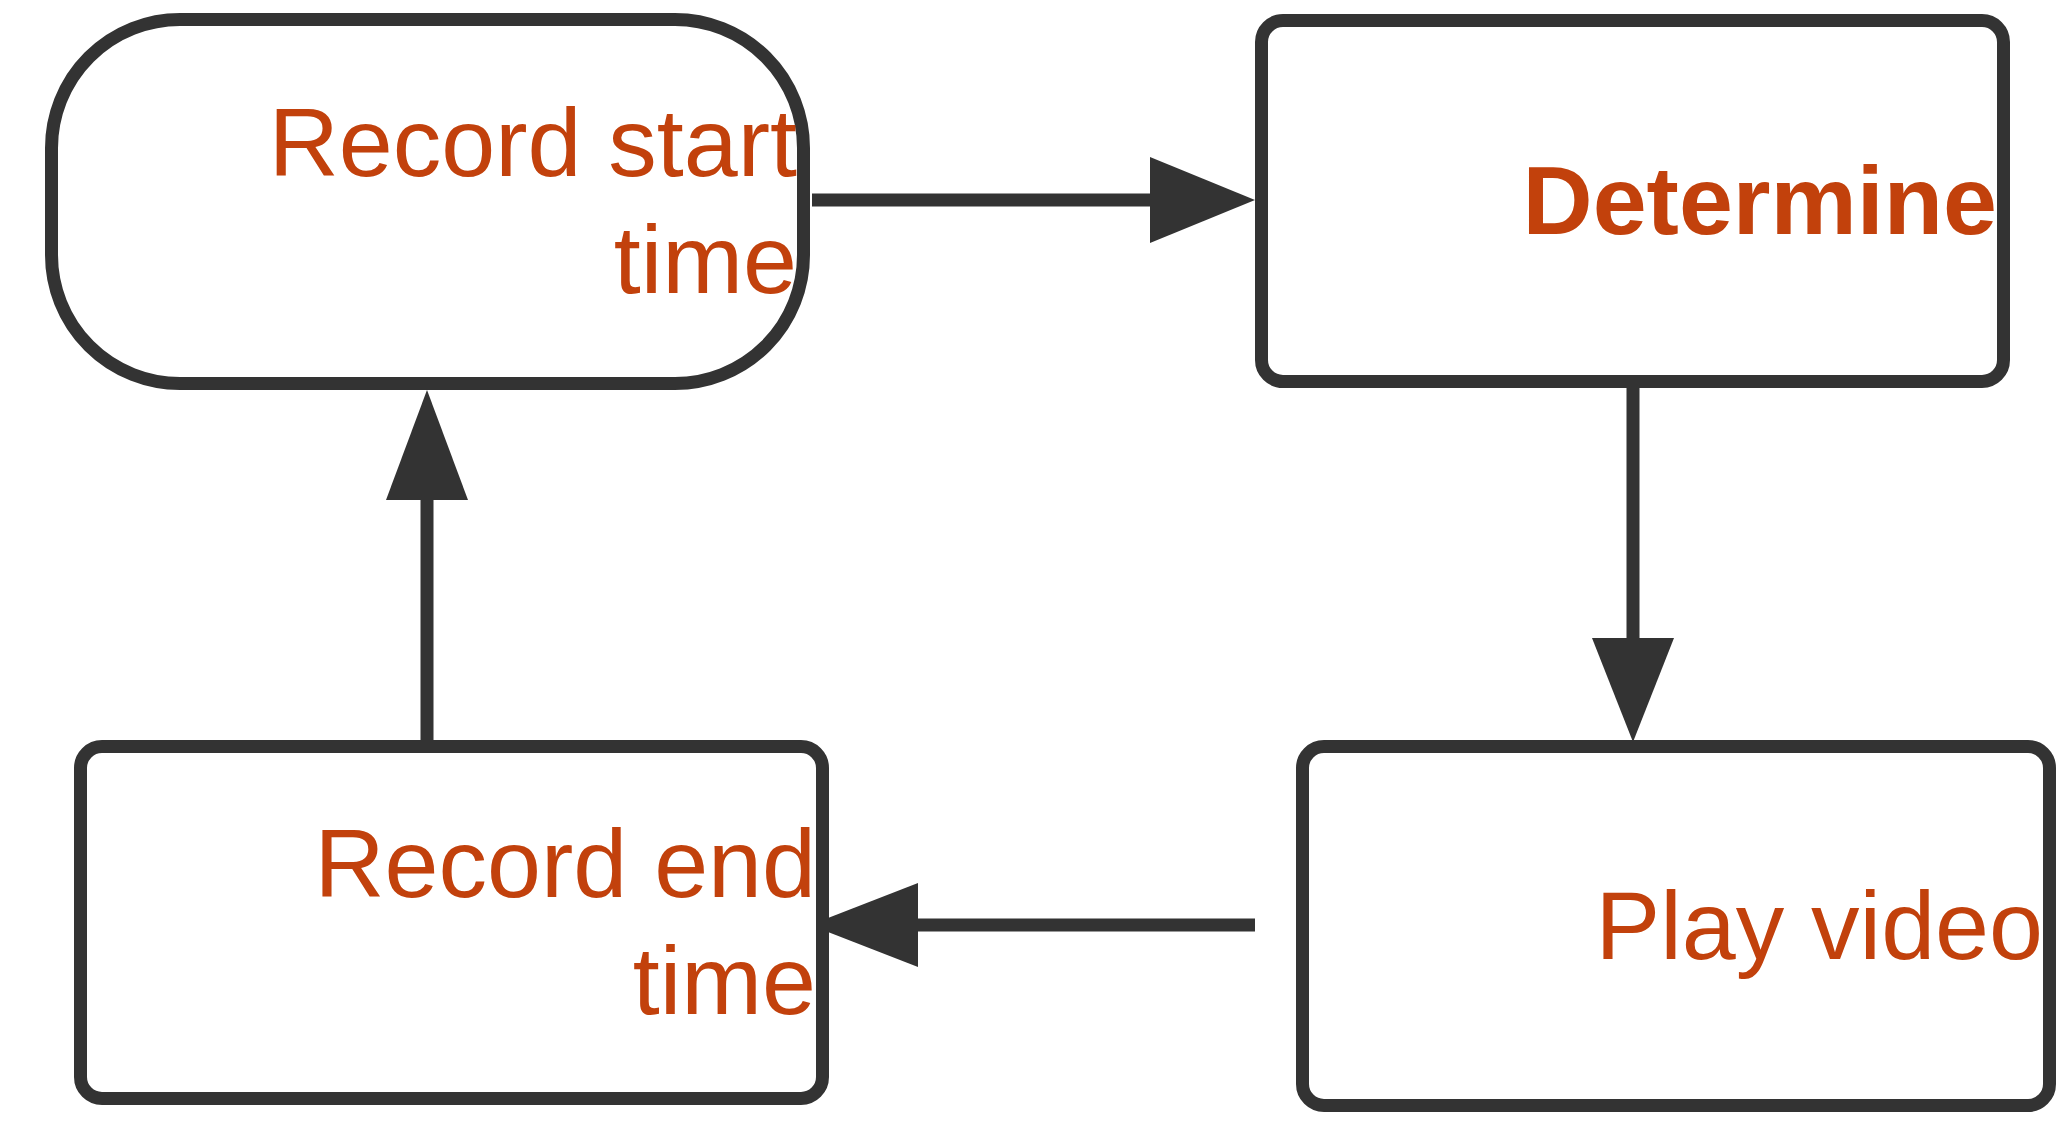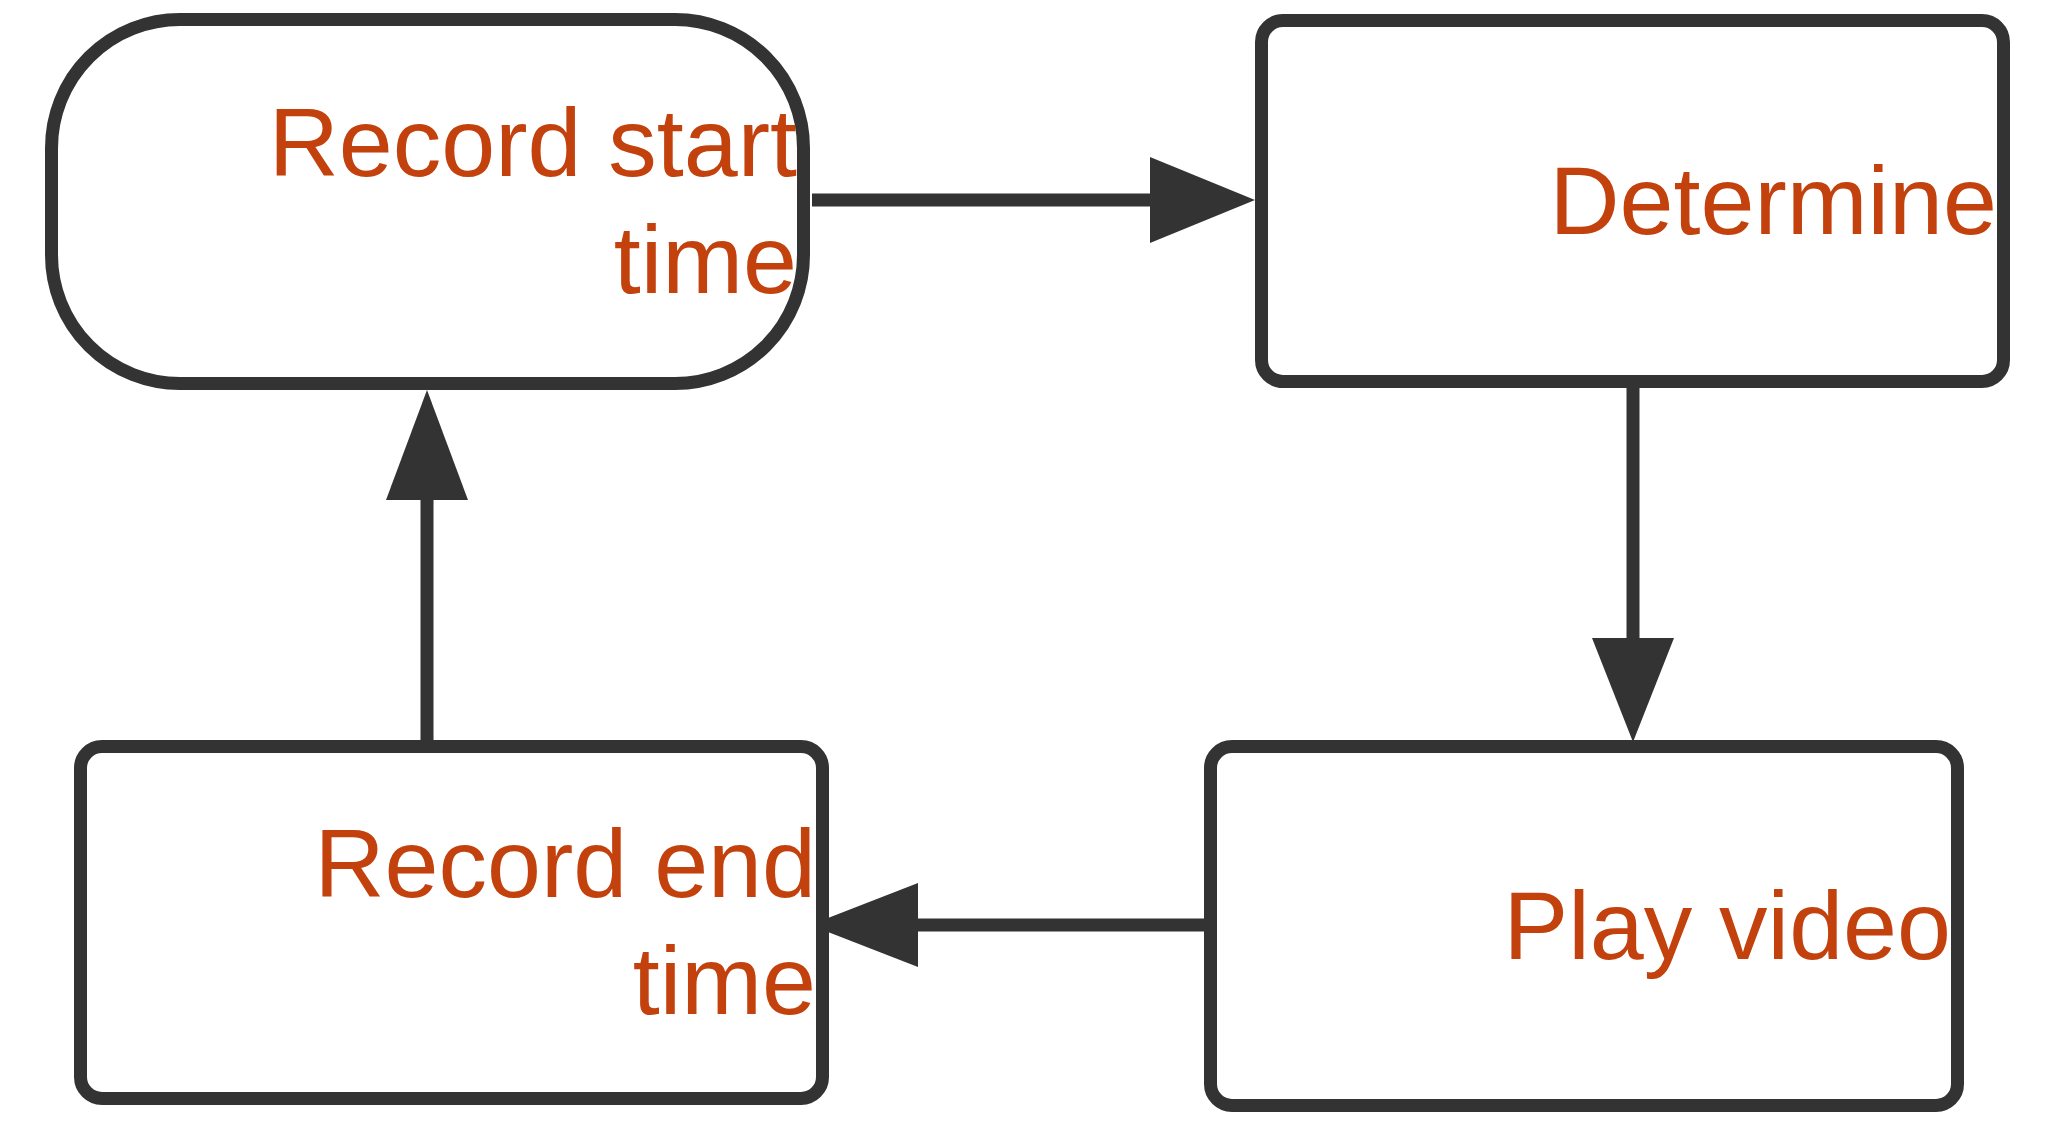--- a/index.html
+++ b/index.html
@@ -57,23 +57,24 @@
     width: 765px;
     height: 377px;
     border-radius: 135px;
   }
   .node-determine {
     left: 1255px;
     top: 14px;
     width: 755px;
     height: 374px;
     border-radius: 28px;
+    font-weight: bold;
   }
   .node-play {
-    left: 1204px;
+    left: 1296px;
     top: 740px;
     width: 760px;
     height: 372px;
     border-radius: 28px;
   }
   .node-end {
     left: 50px;
     top: 740px;
     width: 755px;
     height: 365px;

